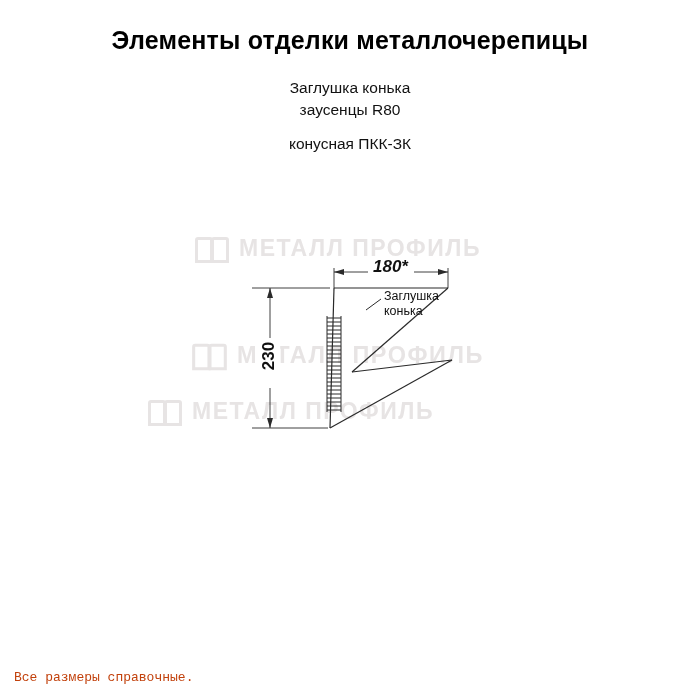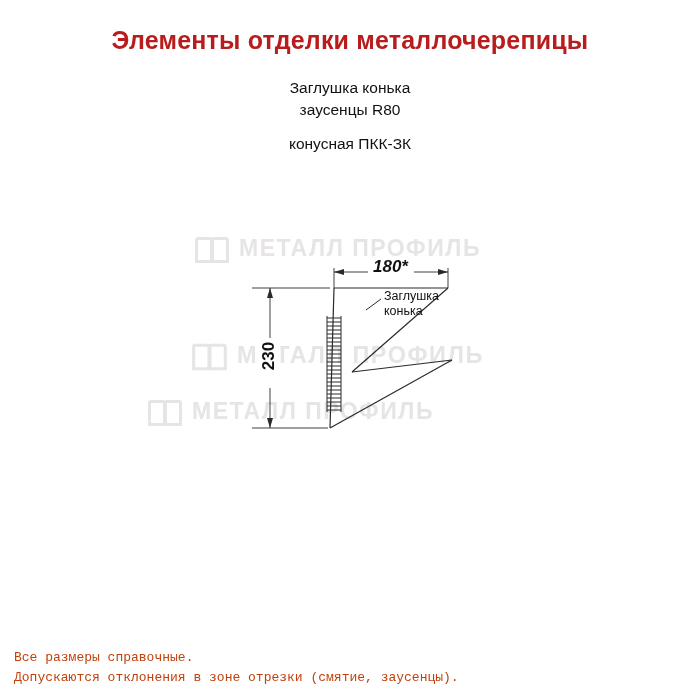--- a/index.html
+++ b/index.html
@@ -24,21 +24,21 @@
   
   .title-main {
     position: absolute;
     top: 26px;
     left: 0;
     width: 700px;
     text-align: center;
     font-size: 25px;
     font-weight: bold;
     letter-spacing: 0.2px;
-    color: #b91c1c;
+    color: #000000;
   }
   .subtitle-block {
     position: absolute;
     top: 77px;
     left: 0;
     width: 700px;
     text-align: center;
     color: #111111;
   }
   .subtitle-line {
@@ -227,16 +227,15 @@
   <div class="dim-label" id="label-180">180*</div>
   <div class="dim-label" id="label-230">230</div>
 
   <div class="face-label">
     <div>Заглушка</div>
     <div>конька</div>
   </div>
 
   <div class="footer">
     <div>Все размеры справочные.</div>
-    <div>Допускаются отклонения в зоне отрезки (смятие, заусенцы).</div>
   </div>
 
 </div>
 
 </body></html>

